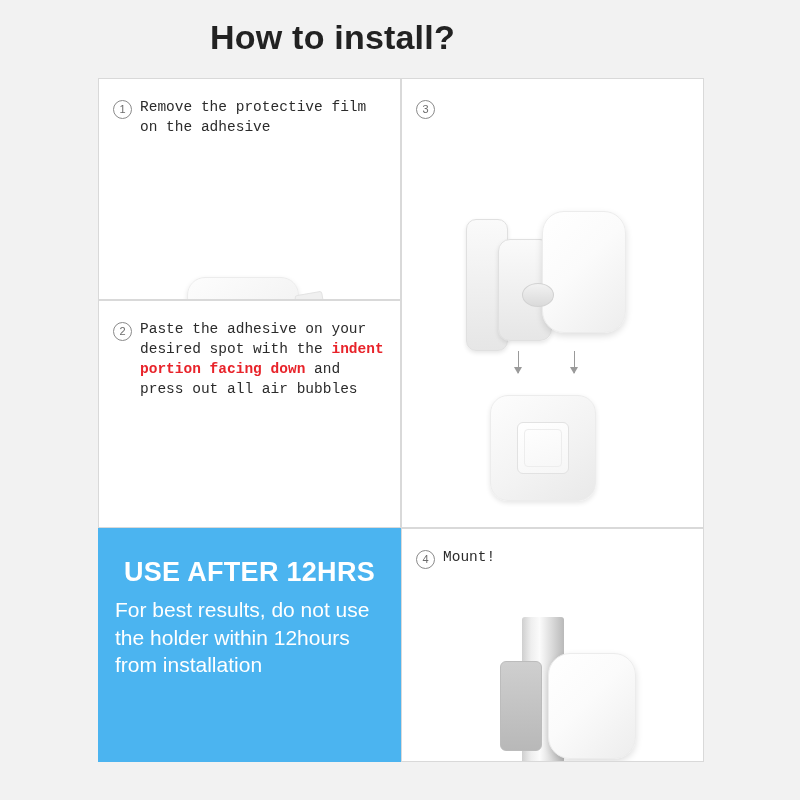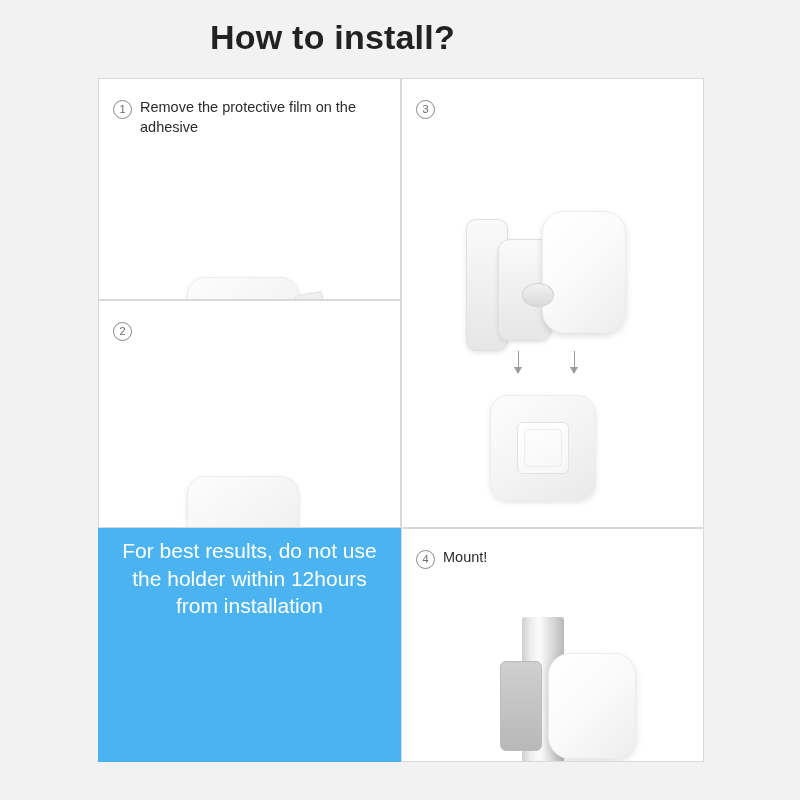--- a/index.html
+++ b/index.html
@@ -73,37 +73,38 @@
     font-size: 11px;
     line-height: 16px;
     text-align: center;
     margin-top: 3px;
   }
   .step-text {
     font-size: 14.5px;
     line-height: 1.38;
     color: #2b2b2b;
     max-width: 250px;
+    font-family: Liberation Mono, monospace;
   }
   .hl {
     color: #e8232a;
     font-weight: bold;
   }
 
   
   .blue-head {
     margin: 28px 0 4px 0;
     text-align: center;
     color: #ffffff;
     font-size: 27px;
     font-weight: bold;
     letter-spacing: 0.3px;
   }
   .blue-body {
-    text-align: center;
+    text-align: left;
     color: #ffffff;
     font-size: 21px;
     line-height: 1.32;
     padding: 0 16px;
     font-weight: 300;
     margin-top: 8px;
   }
 
   
   .art { position: absolute; }
@@ -210,31 +211,33 @@
           
         </div>
         <div class="tab" style="left:196px; top:156px; width:26px; height:9px; transform:rotate(-10deg);"></div>
 
       </div>
     </div>
 
     <div class="cell cell-2">
       <div class="step-head">
         <div class="badge">2</div>
+        <div class="step-text"><span>Paste the adhesive on your desired spot with the </span><span class="hl">indent portion facing down</span><span> and press out all air bubbles</span></div>
       </div>
       <div class="art">
         <div class="pad" style="left:88px; top:135px; width:110px; height:110px;">
           
           
         </div>
 
       </div>
     </div>
 
     <div class="cell cell-blue">
+      <div class="blue-head">USE AFTER 12HRS</div>
       <div class="blue-body">For best results, do not use the holder within 12hours from installation</div>
     </div>
 
     <div class="cell cell-3">
       <div class="step-head">
         <div class="badge">3</div>
       </div>
       <div class="art">
 
         <div class="bracket" style="left:64px; top:100px; width:40px; height:130px; border-radius:10px;"></div>

